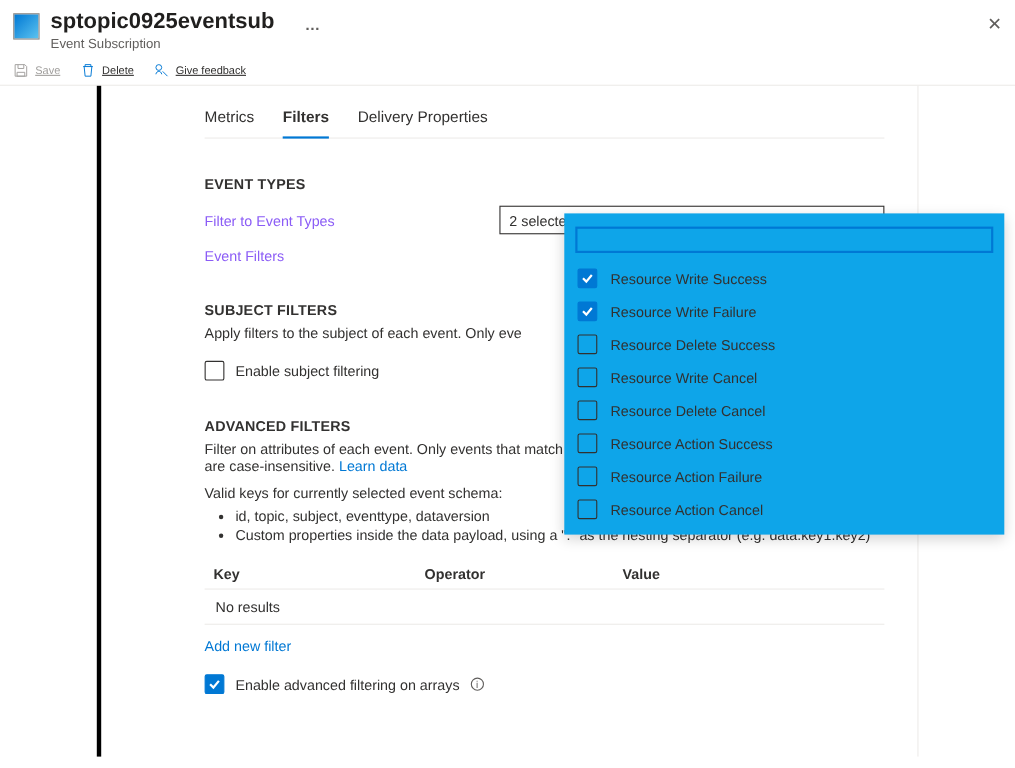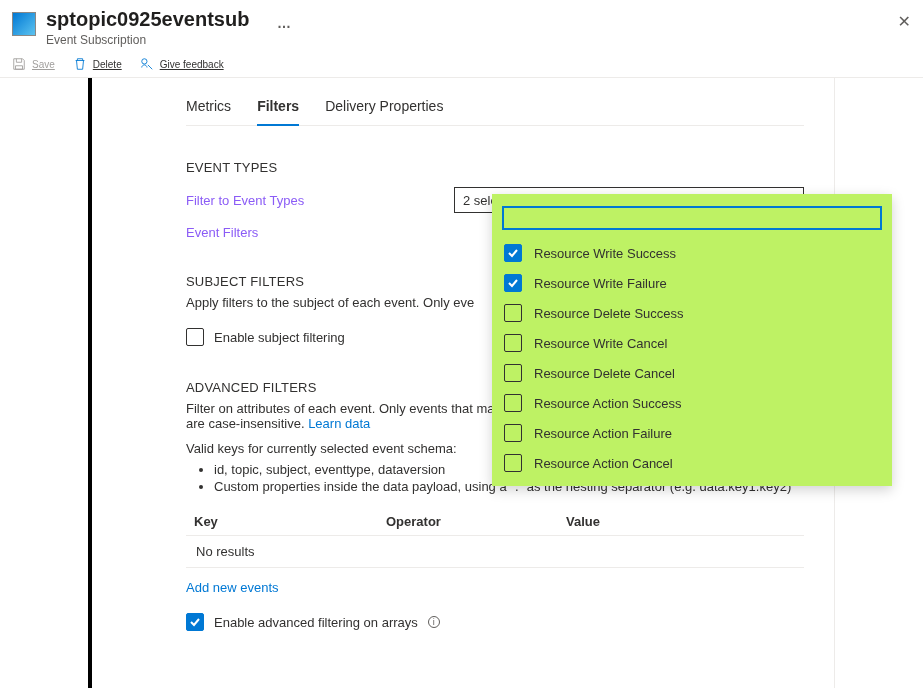--- a/index.html
+++ b/index.html
@@ -91,21 +91,21 @@
       font-size: 14px;
       color: #323130;
       cursor: pointer;
       border-bottom: 2px solid transparent;
       margin-bottom: -1px;
     }
     .tab.active { border-bottom-color: #0078d4; font-weight: 600; }
     .section { margin-top: 34px; margin-right: 30px; }
     .section-title {
       font-size: 13px;
-      font-weight: 400;
+      font-weight: 700;
       letter-spacing: 0.2px;
       color: #323130;
     }
     .section-desc {
       font-size: 13px;
       color: #323130;
       margin-top: 6px;
     }
     .field-row {
       display: flex;
@@ -128,24 +128,24 @@
       cursor: pointer;
       position: relative;
       background: #fff;
     }
     .chev {
       width: 12px;
       height: 12px;
     }
     .dropdown-panel {
       position: absolute;
-      left: 400px;
+      left: 421px;
       top: 116px;
       width: 400px;
-      background: #bef264;
+      background: #0ea5e9;
       box-shadow: 0 4px 12px rgba(0,0,0,0.18);
       z-index: 10;
       padding: 12px 0 8px 0;
     }
     .dd-search {
       margin: 0 10px 8px 10px;
       border: 2px solid #0078d4;
       height: 24px;
     }
     .dd-opt {
@@ -337,21 +337,21 @@
     <ul class="keys">
       <li>id, topic, subject, eventtype, dataversion</li>
       <li>Custom properties inside the data payload, using a "." as the nesting separator (e.g. data.key1.key2)</li>
     </ul>
     <div class="table-head">
       <div class="th-key">Key</div>
       <div class="th-op">Operator</div>
       <div class="th-val">Value</div>
     </div>
     <div class="no-results">No results</div>
-    <div class="add-filter">Add new events</div>
+    <div class="add-filter">Add new filter</div>
     <div class="chk-row">
       <div class="cb checked">
         <svg width="12" height="12" viewBox="0 0 12 12">
             <path d="M2 6l3 3 5-6" fill="none" stroke="#fff" stroke-width="2"></path>
           </svg>
       </div>
       <span class="cb-label">Enable advanced filtering on arrays</span>
       <span class="info-ic">i</span>
     </div>
   </div>

